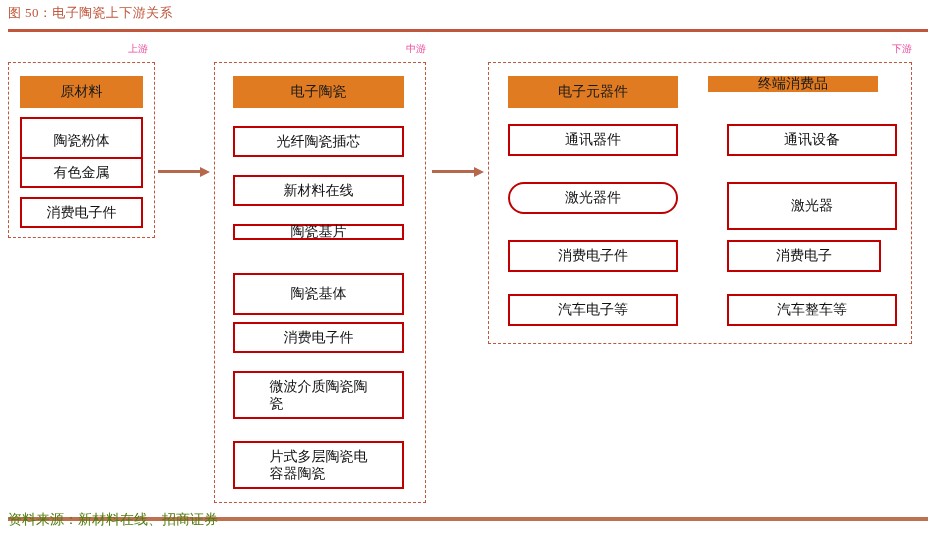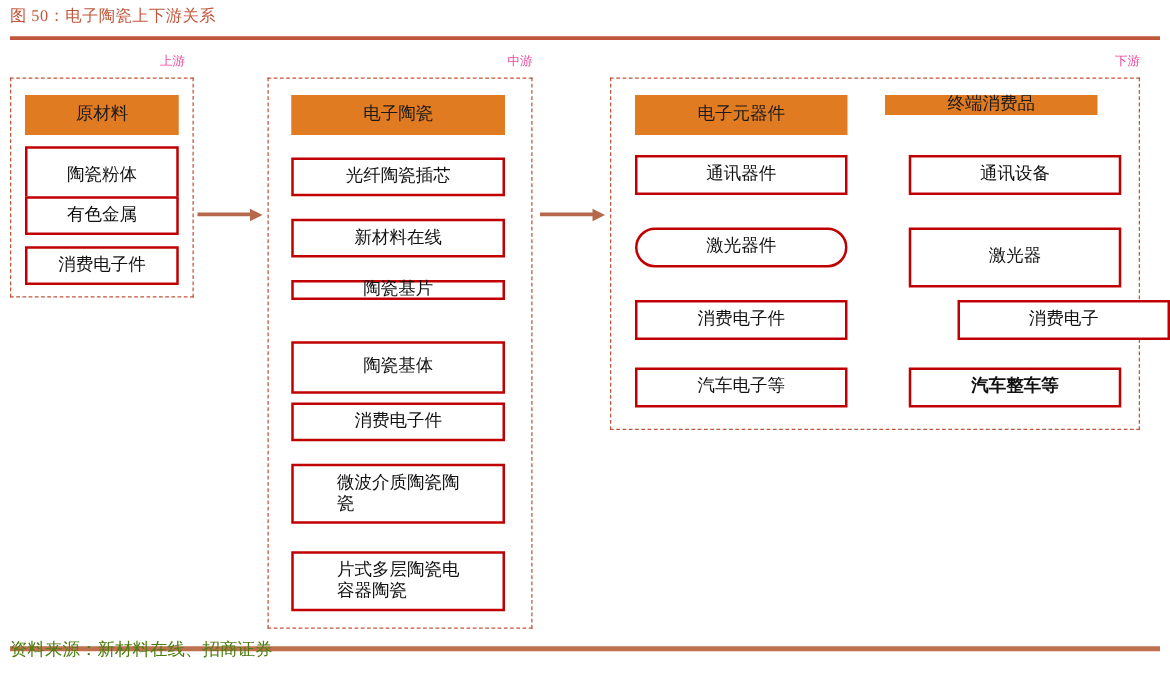--- a/index.html
+++ b/index.html
@@ -148,17 +148,17 @@
 
 <div class="node head" style="left:508px; top:76px; width:170px; height:32px;">电子元器件</div>
 <div class="node item" style="left:508px; top:124px; width:170px; height:32px;">通讯器件</div>
 <div class="node item" style="left:508px; top:182px; width:170px; height:32px;border-radius:16px;">激光器件</div>
 <div class="node item" style="left:508px; top:240px; width:170px; height:32px;">消费电子件</div>
 <div class="node item" style="left:508px; top:294px; width:170px; height:32px;">汽车电子等</div>
 
 <div class="node head" style="left:708px; top:76px; width:170px; height:16px;">终端消费品</div>
 <div class="node item" style="left:727px; top:124px; width:170px; height:32px;">通讯设备</div>
 <div class="node item" style="left:727px; top:182px; width:170px; height:48px;">激光器</div>
-<div class="node item" style="left:727px; top:240px; width:170px; height:32px;margin-left:39px;">消费电子</div>
-<div class="node item" style="left:727px; top:294px; width:170px; height:32px;font-weight:bold;">汽车整车等</div>
+<div class="node item" style="left:727px; top:240px; width:154px; height:32px;">消费电子</div>
+<div class="node item" style="left:727px; top:294px; width:170px; height:32px;">汽车整车等</div>
 
 <div id="footer-rule"></div>
 <div id="source-note">资料来源：新材料在线、招商证券</div>
 
 </body></html>

